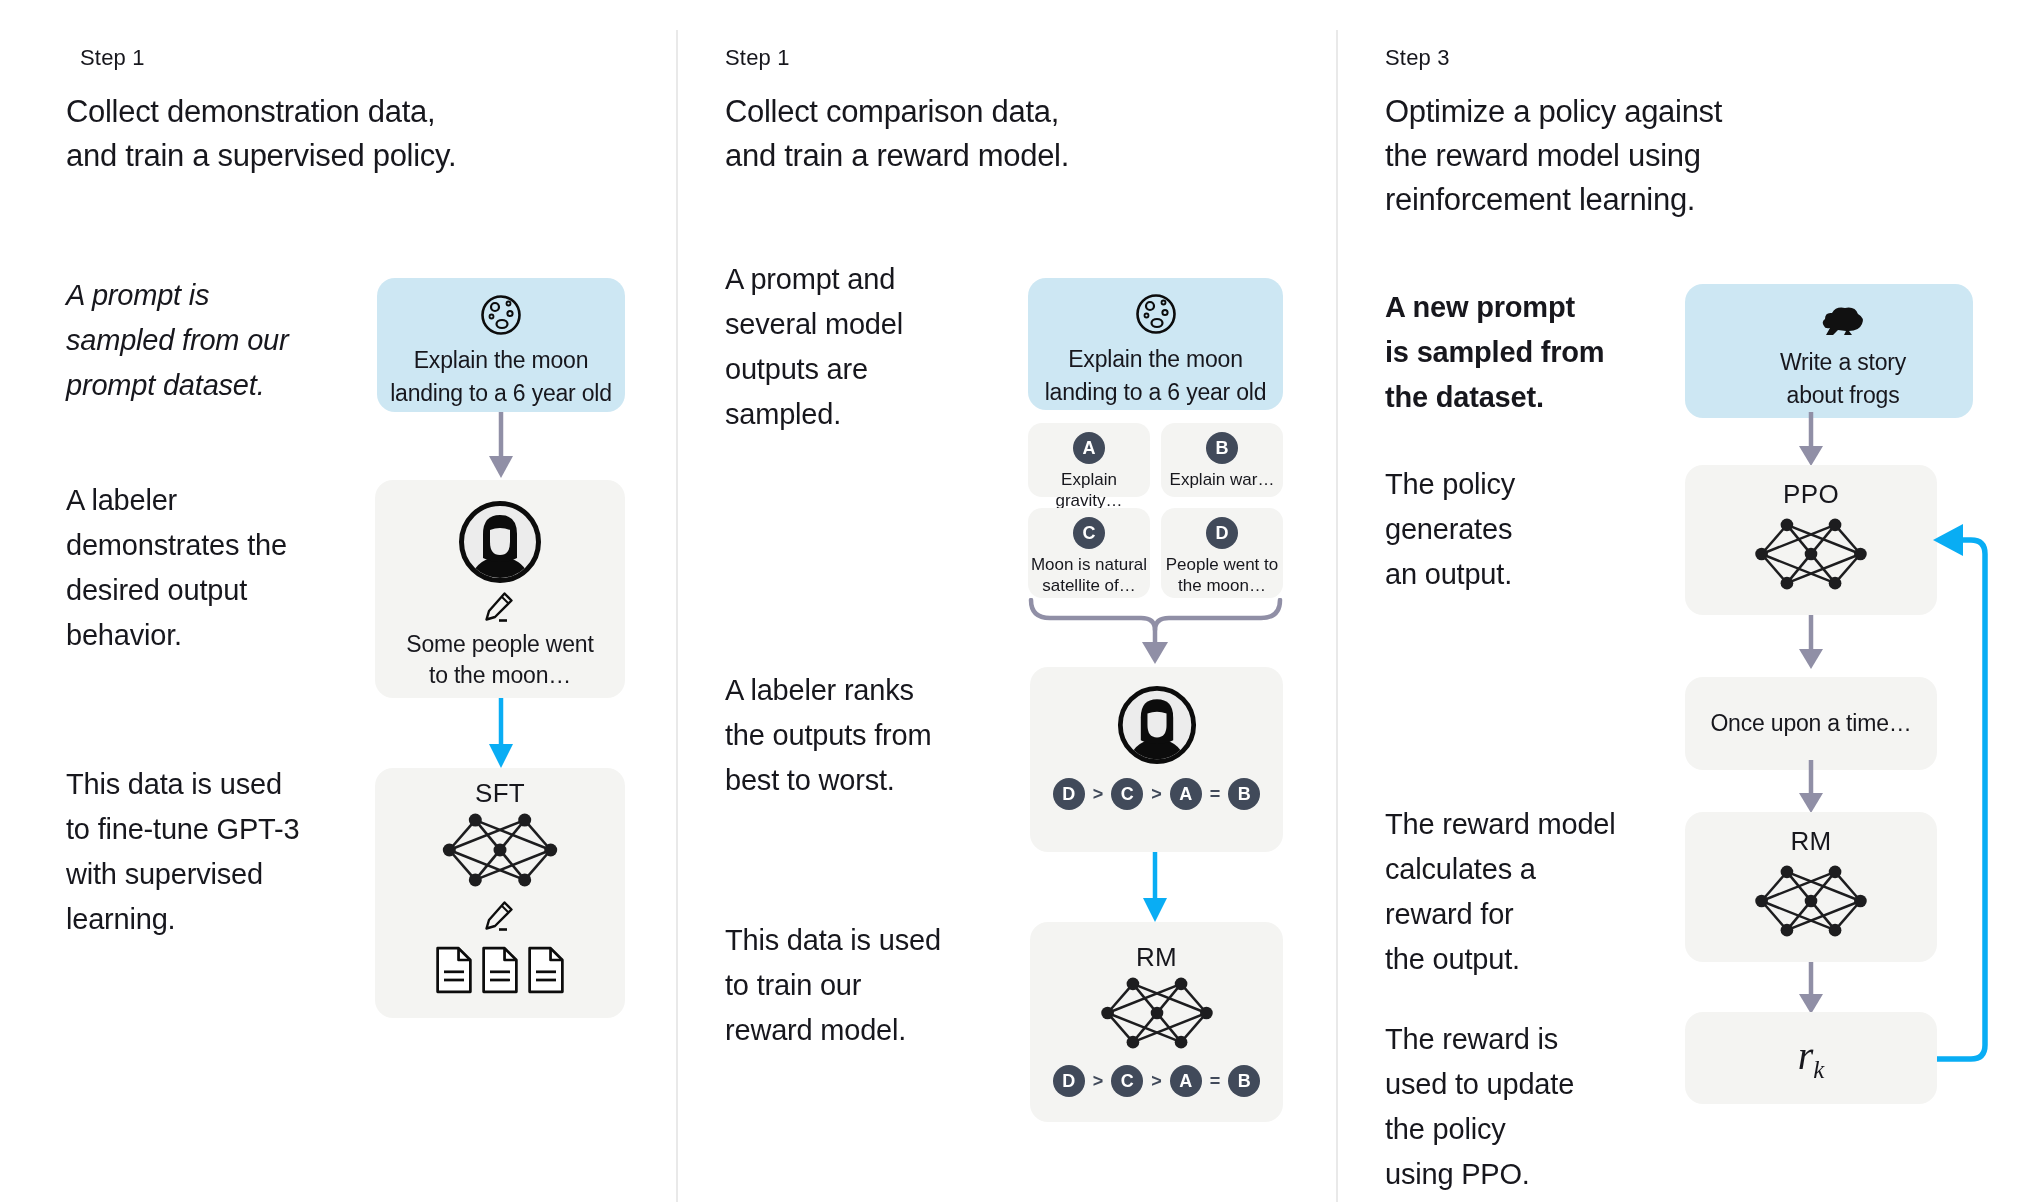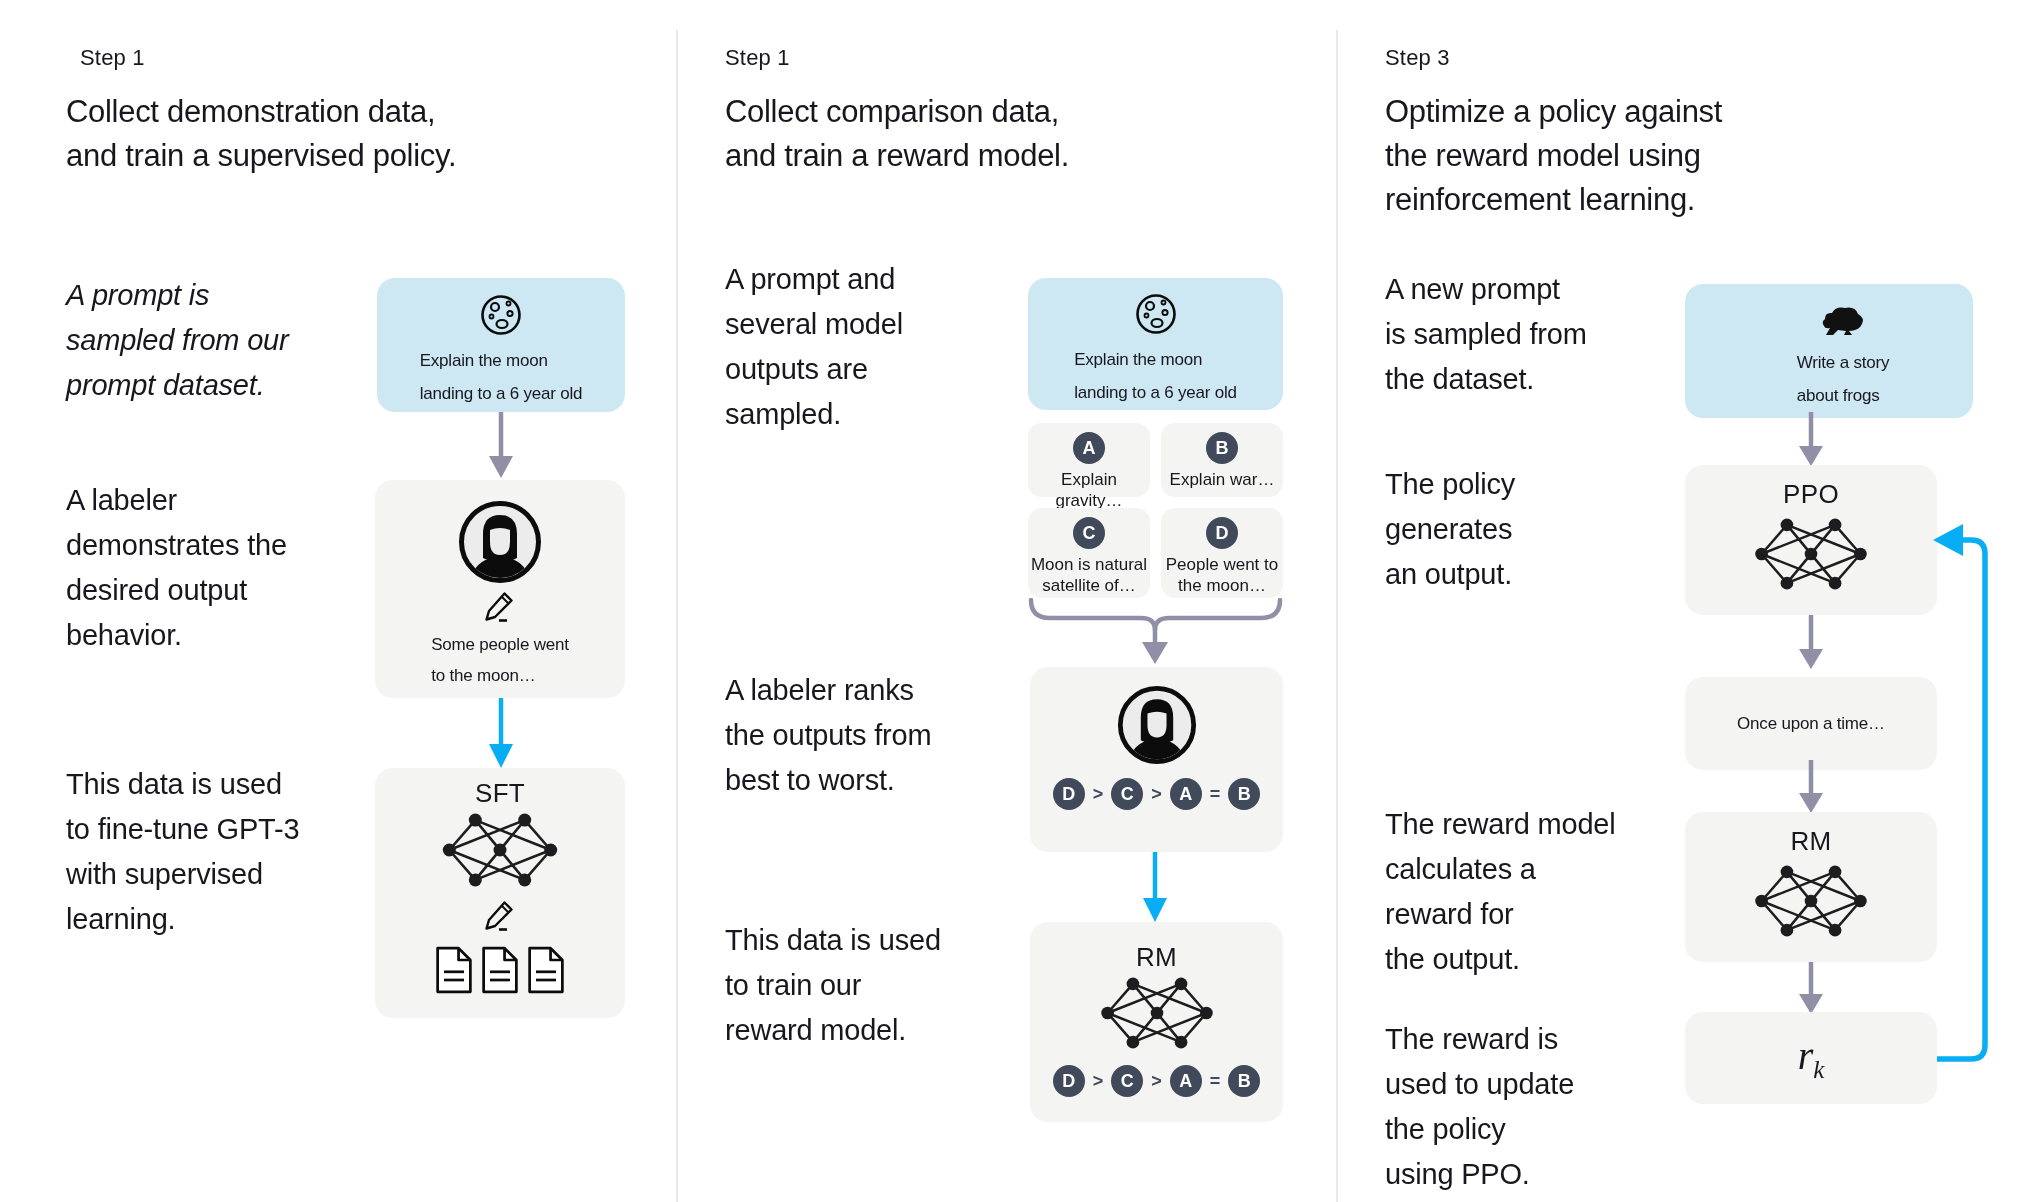--- a/index.html
+++ b/index.html
@@ -8,21 +8,21 @@
     font-family:"Liberation Sans","DejaVu Sans",sans-serif; color:#17171d; overflow:hidden;
   }
   .abs { position:absolute; }
   .divider { position:absolute; top:30px; bottom:0; width:2px; background:#e9e9e9; }
   .step-label { font-size:22px; letter-spacing:.2px; }
   .title { font-size:31px; font-weight:400; line-height:44px; white-space:pre-line; letter-spacing:-.3px; }
   .caption { font-size:29px; line-height:45px; white-space:pre-line; letter-spacing:-.2px; }
   .box { position:absolute; border-radius:18px; display:flex; flex-direction:column; align-items:center; box-sizing:border-box; }
   .prompt-bg { background:#cde7f3; }
   .plain-bg { background:#f4f4f2; }
-  .box-text { font-size:17px; line-height:33px; text-align:left; white-space:pre-line; letter-spacing:-.2px; }
+  .box-text { font-size:23px; line-height:33px; text-align:center; white-space:pre-line; letter-spacing:-.2px; }
   .model-label { font-size:26px; letter-spacing:.3px; }
   .badge { width:32px; height:32px; border-radius:50%; background:#414a5a; color:#fff;
            font-size:18px; font-weight:700; display:flex; align-items:center; justify-content:center; flex:none; }
   .out-text { font-size:17px; line-height:21px; text-align:center; white-space:pre-line; margin-top:5px; }
   .rank-row { display:flex; align-items:center; gap:8px; }
   .rank-sep { font-size:18px; font-weight:700; color:#414a5a; }
   .rk { font-family:"Liberation Serif","DejaVu Serif",serif; font-style:italic; font-size:40px; }
   .rk sub { font-size:25px; }
 </style>
 </head>
@@ -269,21 +269,21 @@
       </div>
     </div>
   </div>
 
   <div>
     <div class="abs step-label" style="left:1385px;top:45px;">Step 3</div>
     <div class="abs title" style="left:1385px;top:90px;">Optimize a policy against
 the reward model using
 reinforcement learning.</div>
 
-    <div class="abs caption" style="left:1385px;top:267px;">A new prompt
+    <div class="abs caption" style="left:1385px;top:285px;font-weight:bold;">A new prompt
 is sampled from
 the dataset.</div>
     <div class="abs caption" style="left:1385px;top:462px;">The policy
 generates
 an output.</div>
     <div class="abs caption" style="left:1385px;top:802px;">The reward model
 calculates a
 reward for
 the output.</div>
     <div class="abs caption" style="left:1385px;top:1017px;">The reward is

